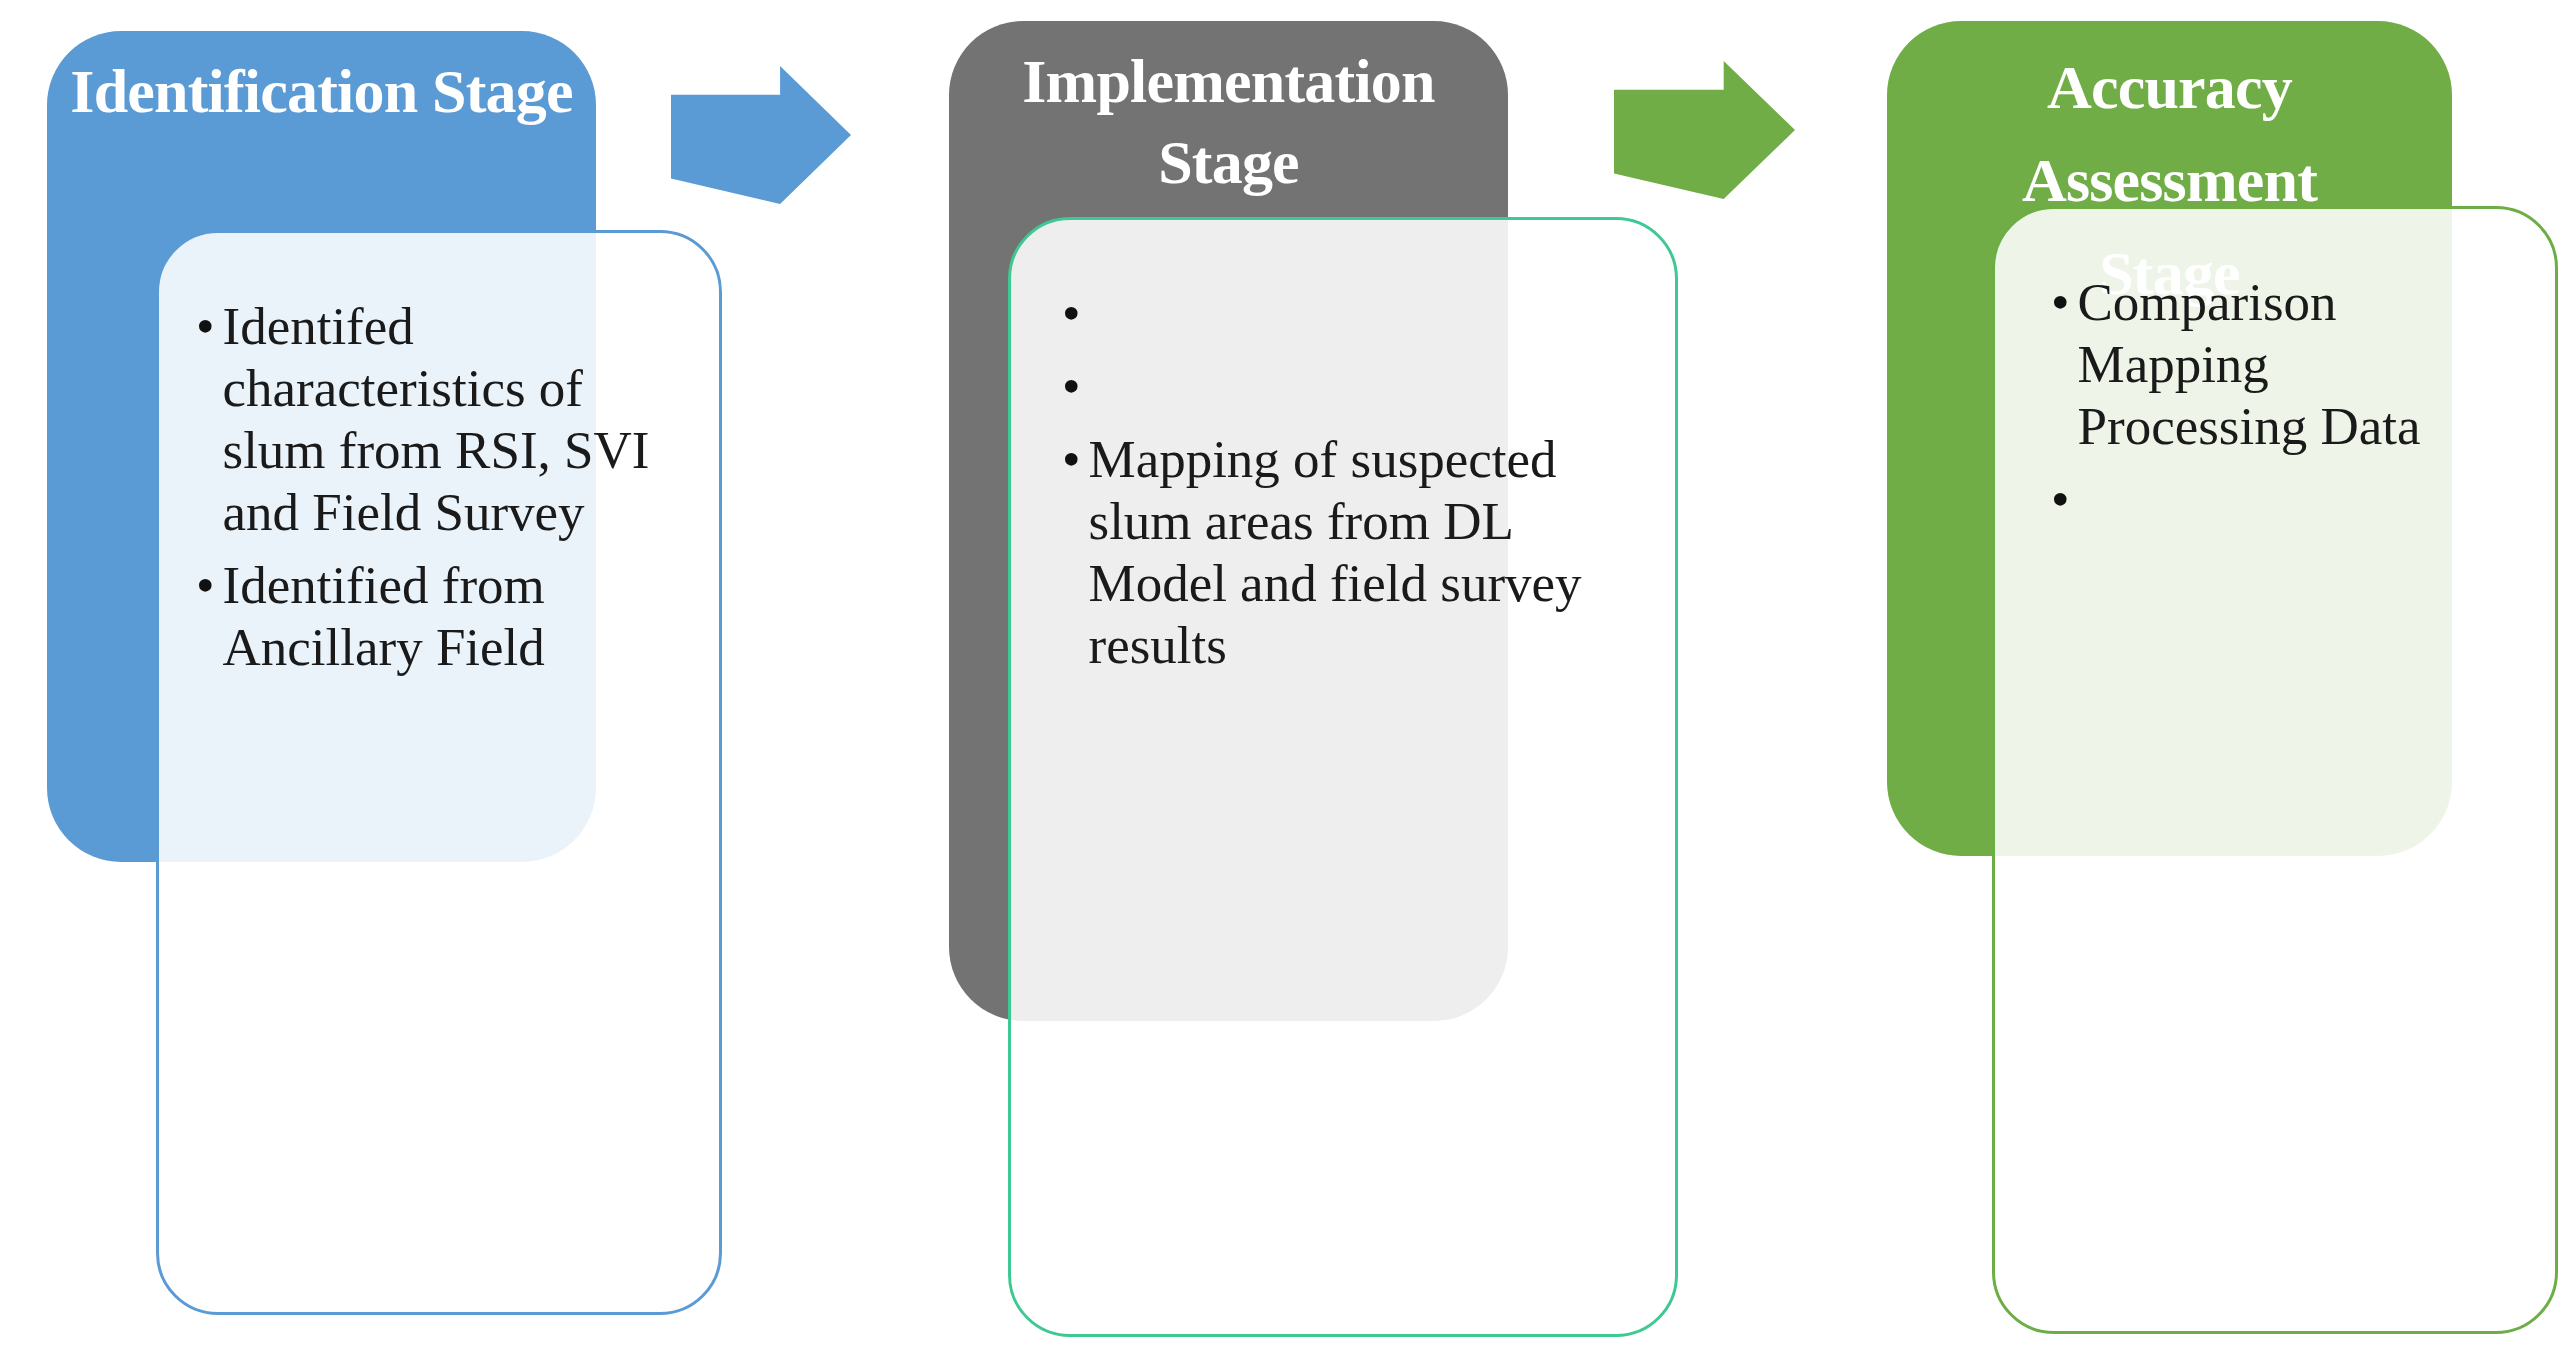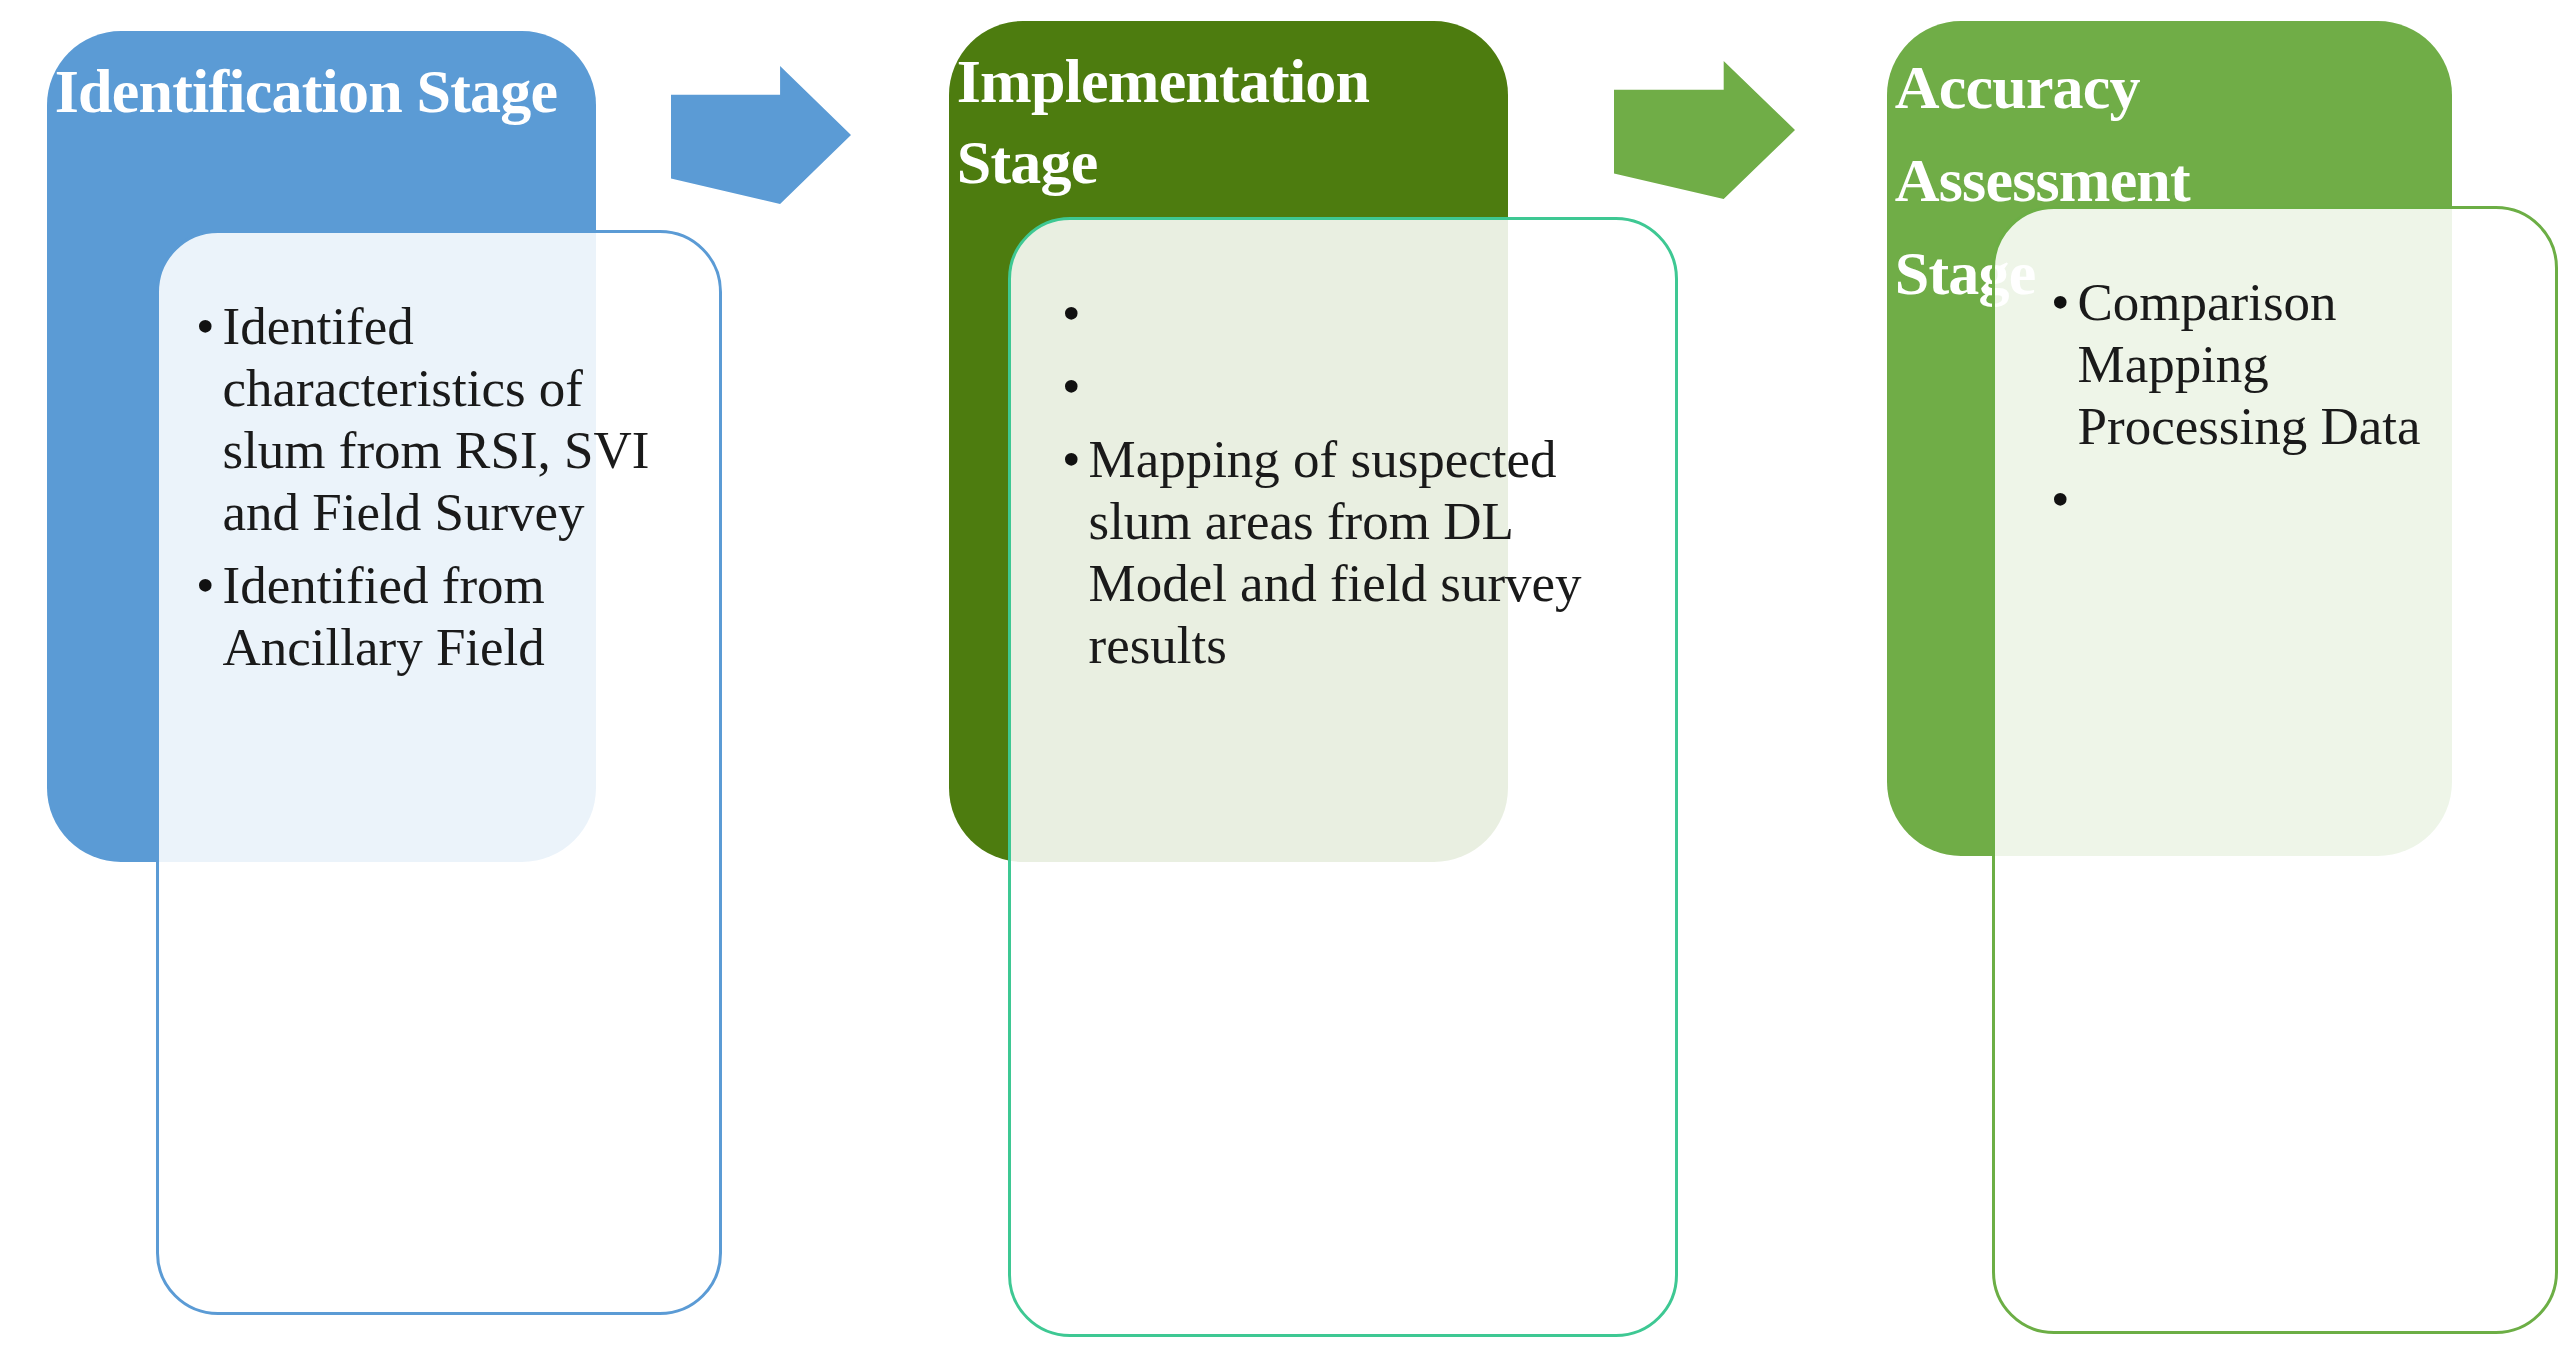--- a/index.html
+++ b/index.html
@@ -16,27 +16,28 @@
     overflow: hidden;
   }
 
   
   .stage-box {
     position: absolute;
     border-radius: 74px;
     box-sizing: border-box;
   }
   .stage-box.s1 { left: 47px;   top: 31px; width: 549px; height: 831px; background: #5B9BD5; }
-  .stage-box.s2 { left: 949px; top: 21px; width: 559px; height: 841px; background: #4d7c0f; }
+  .stage-box.s2 { left: 949px; top: 21px; width: 559px; height: 1000px; background: #737373; }
   .stage-box.s3 { left: 1887px; top: 21px; width: 565px; height: 835px; background: #70AD47; padding-left: 28px; }
 
   .stage-title {
     position: absolute;
     left: 0; right: 0;
     top: 20px;
+    text-align: center;
     color: #ffffff;
     font-weight: bold;
     font-size: 62px;
     line-height: 1.3;
     letter-spacing: -0.8px;
     white-space: pre-line;
     padding: 0 7.8px;
   }
   .s3 .stage-title { line-height: 1.5; }
 

